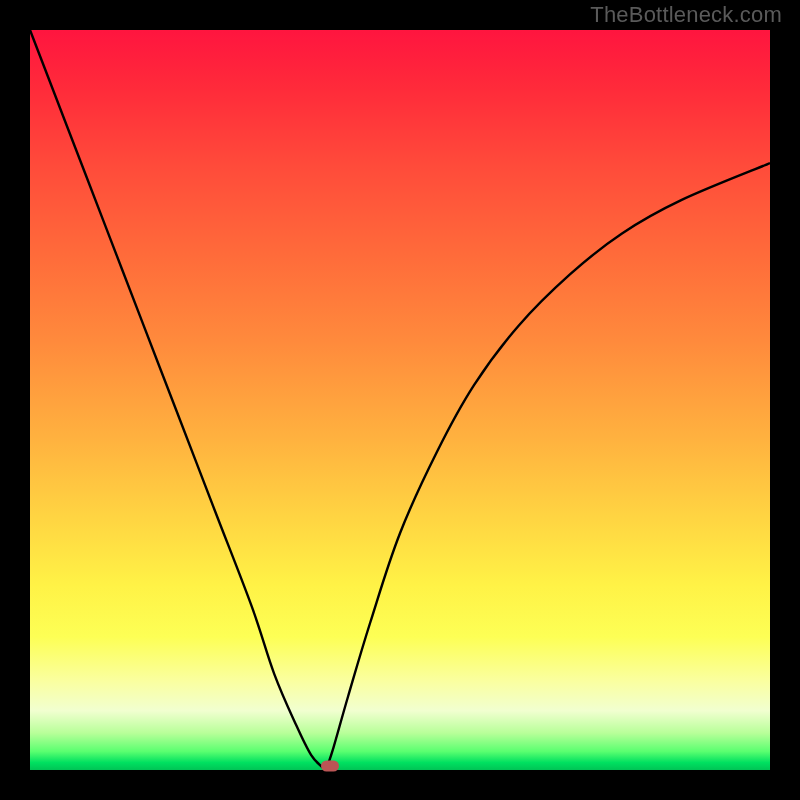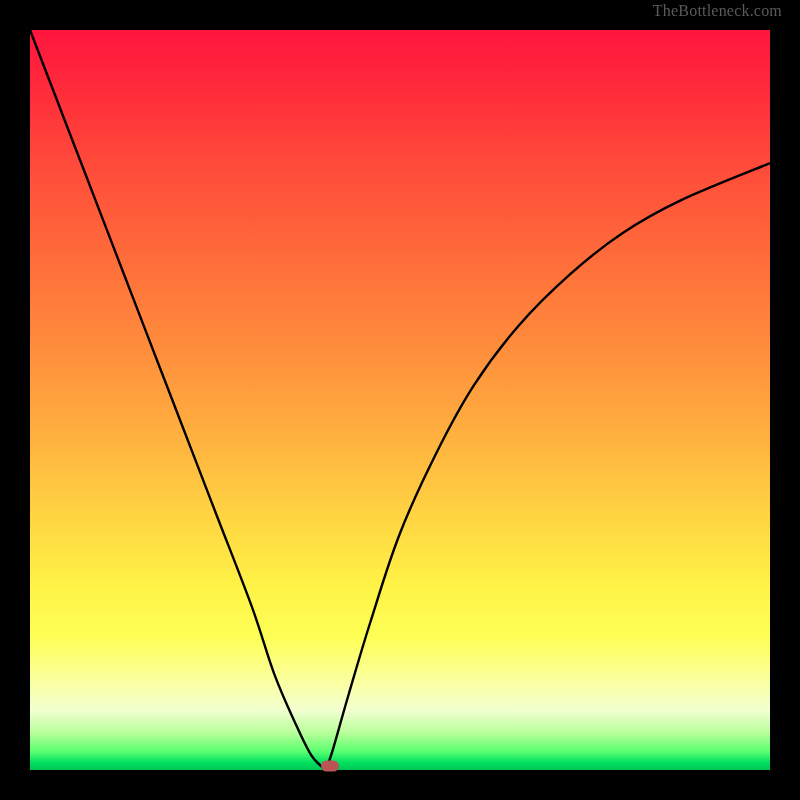--- a/index.html
+++ b/index.html
@@ -7,22 +7,22 @@
   .frame {
     position: relative;
     width: 800px;
     height: 800px;
     background: #000;
   }
   .watermark {
     position: absolute;
     top: 2px;
     right: 18px;
-    font-family: Liberation Serif, serif;
-    font-size: 16px;
+    font-family: Liberation Sans, sans-serif;
+    font-size: 22px;
     color: #5a5a5a;
     font-weight: 500;
     letter-spacing: 0.2px;
   }
   .plot-area {
     position: absolute;
     left: 30px;
     top: 30px;
     width: 740px;
     height: 740px;

